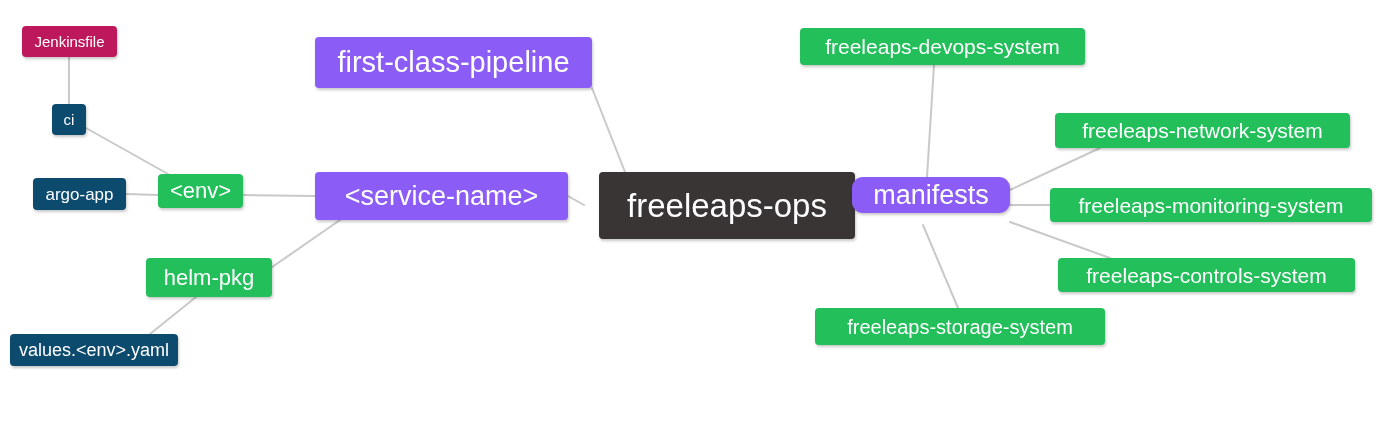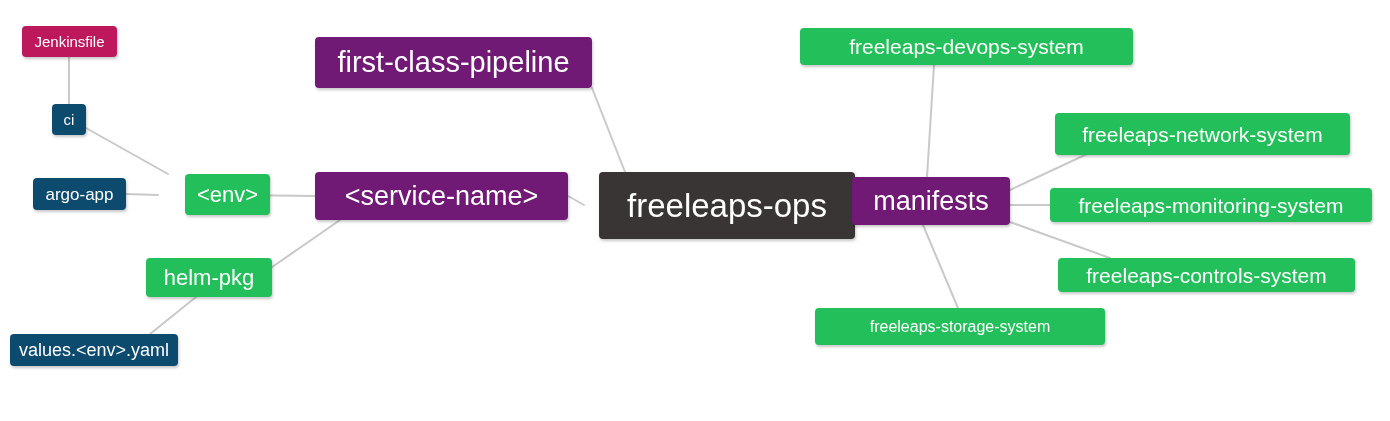--- a/index.html
+++ b/index.html
@@ -32,21 +32,21 @@
     justify-content: center;
     color: #ffffff;
     border-radius: 4px;
     white-space: nowrap;
     line-height: 1;
     box-shadow: 1px 2px 3px rgba(0, 0, 0, 0.22);
     z-index: 2;
     padding: 0 10px;
   }
   .node-root   { background: #3a3535; margin-left: 15px; }
-  .node-blue   { background: #701a75; }
+  .node-blue   { background: #8b5cf6; }
   .node-green  { background: #22bf5b; }
   .node-orange { background: #be185d; }
   .node-red    { background: #0c4a6e; justify-content: center; }
 </style>
 </head>
 <body>
 
 <div id="mindmap">
   <svg id="edge-layer" viewBox="0 0 1390 421" preserveAspectRatio="none" aria-hidden="true">
       <line x1="584" y1="205" x2="568" y2="196" stroke="#c9c9c9" stroke-width="2" stroke-linecap="round"></line>
@@ -67,50 +67,50 @@
   <div id="node-layer">
       <div class="node node-root" style="left: 584px; top: 172px; width: 256px; height: 67px; font-size: 33px;">
         <span>freeleaps-ops</span>
       </div>
       <div class="node node-blue" style="left: 315px; top: 172px; width: 253px; height: 48px; font-size: 27px;">
         <span>&lt;service-name&gt;</span>
       </div>
       <div class="node node-blue" style="left: 315px; top: 37px; width: 277px; height: 51px; font-size: 29px;">
         <span>first-class-pipeline</span>
       </div>
-      <div class="node node-blue" style="left: 852px; top: 177px; width: 158px; height: 48px; font-size: 27px;">
+      <div class="node node-blue" style="left: 852px; top: 177px; width: 158px; height: 36px; font-size: 27px; border-radius: 11px;">
         <span>manifests</span>
       </div>
-      <div class="node node-green" style="left: 158px; top: 174px; width: 85px; height: 41px; font-size: 22px; margin-left: 27px;">
+      <div class="node node-green" style="left: 158px; top: 174px; width: 85px; height: 34px; font-size: 22px;">
         <span>&lt;env&gt;</span>
       </div>
       <div class="node node-green" style="left: 146px; top: 258px; width: 126px; height: 39px; font-size: 22px;">
         <span>helm-pkg</span>
       </div>
       <div class="node node-orange" style="left: 22px; top: 26px; width: 95px; height: 31px; font-size: 15px;">
         <span>Jenkinsfile</span>
       </div>
       <div class="node node-red" style="left: 52px; top: 104px; width: 34px; height: 31px; font-size: 15px;">
         <span>ci</span>
       </div>
       <div class="node node-red" style="left: 33px; top: 178px; width: 93px; height: 32px; font-size: 17px;">
         <span>argo-app</span>
       </div>
       <div class="node node-red" style="left: 10px; top: 334px; width: 168px; height: 32px; font-size: 18px;">
         <span>values.&lt;env&gt;.yaml</span>
       </div>
-      <div class="node node-green" style="left: 800px; top: 28px; width: 333px; height: 37px; font-size: 21px;">
+      <div class="node node-green" style="left: 800px; top: 28px; width: 285px; height: 37px; font-size: 21px;">
         <span>freeleaps-devops-system</span>
       </div>
-      <div class="node node-green" style="left: 1055px; top: 113px; width: 295px; height: 42px; font-size: 21px;">
+      <div class="node node-green" style="left: 1055px; top: 113px; width: 295px; height: 35px; font-size: 21px;">
         <span>freeleaps-network-system</span>
       </div>
       <div class="node node-green" style="left: 1050px; top: 188px; width: 322px; height: 34px; font-size: 21px;">
         <span>freeleaps-monitoring-system</span>
       </div>
       <div class="node node-green" style="left: 1058px; top: 258px; width: 297px; height: 34px; font-size: 21px;">
         <span>freeleaps-controls-system</span>
       </div>
-      <div class="node node-green" style="left: 815px; top: 308px; width: 290px; height: 37px; font-size: 16px;">
+      <div class="node node-green" style="left: 815px; top: 308px; width: 290px; height: 37px; font-size: 20px;">
         <span>freeleaps-storage-system</span>
       </div>
     </div>
 </div>
 
 </body></html>

